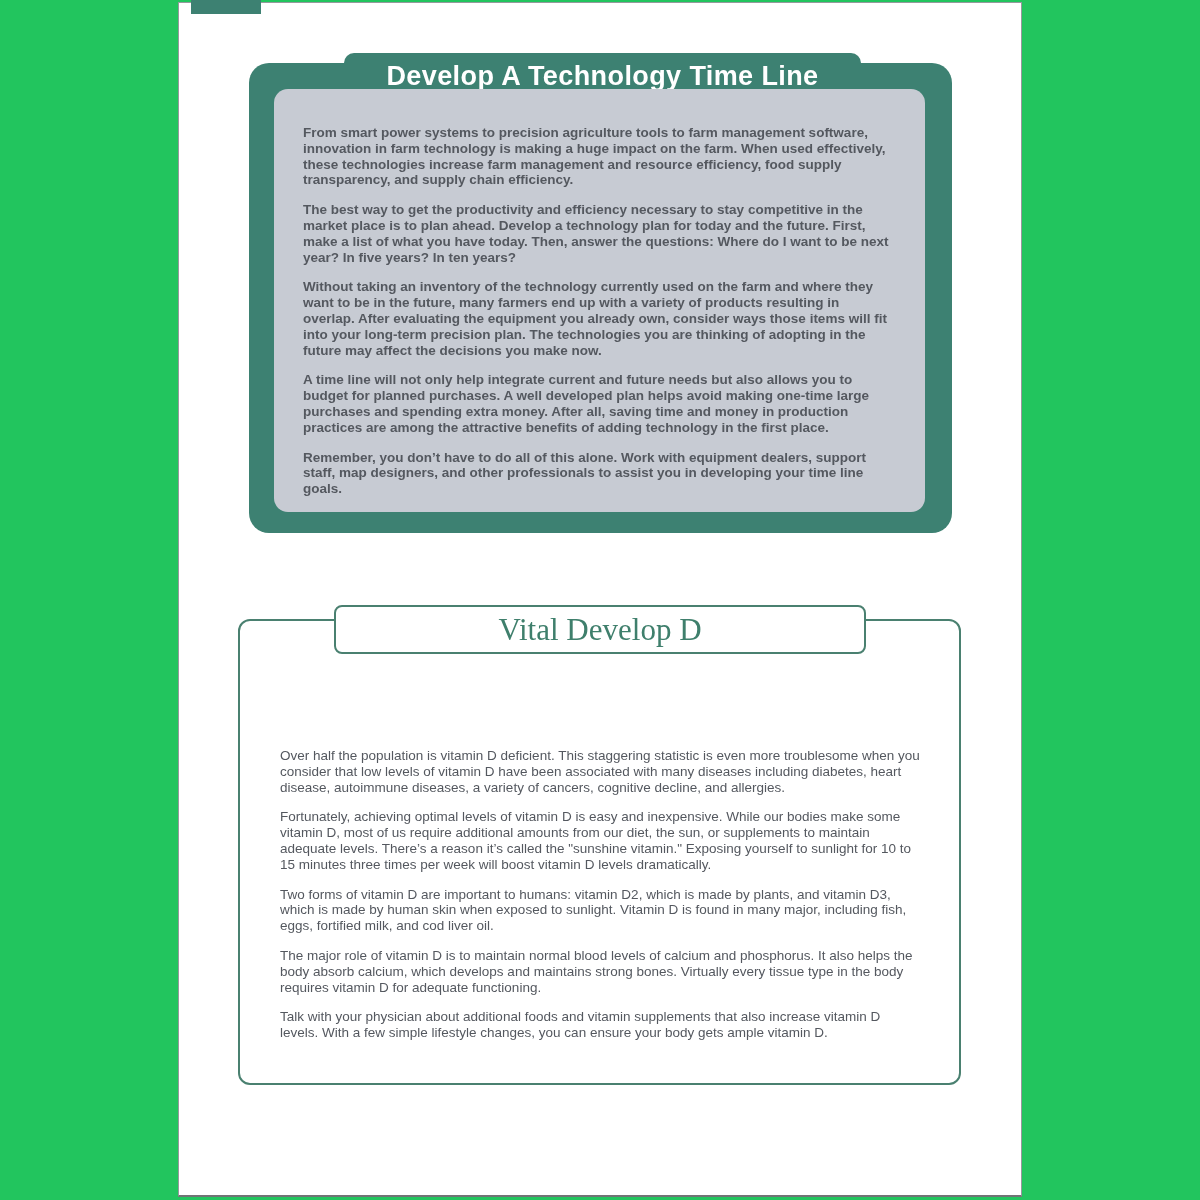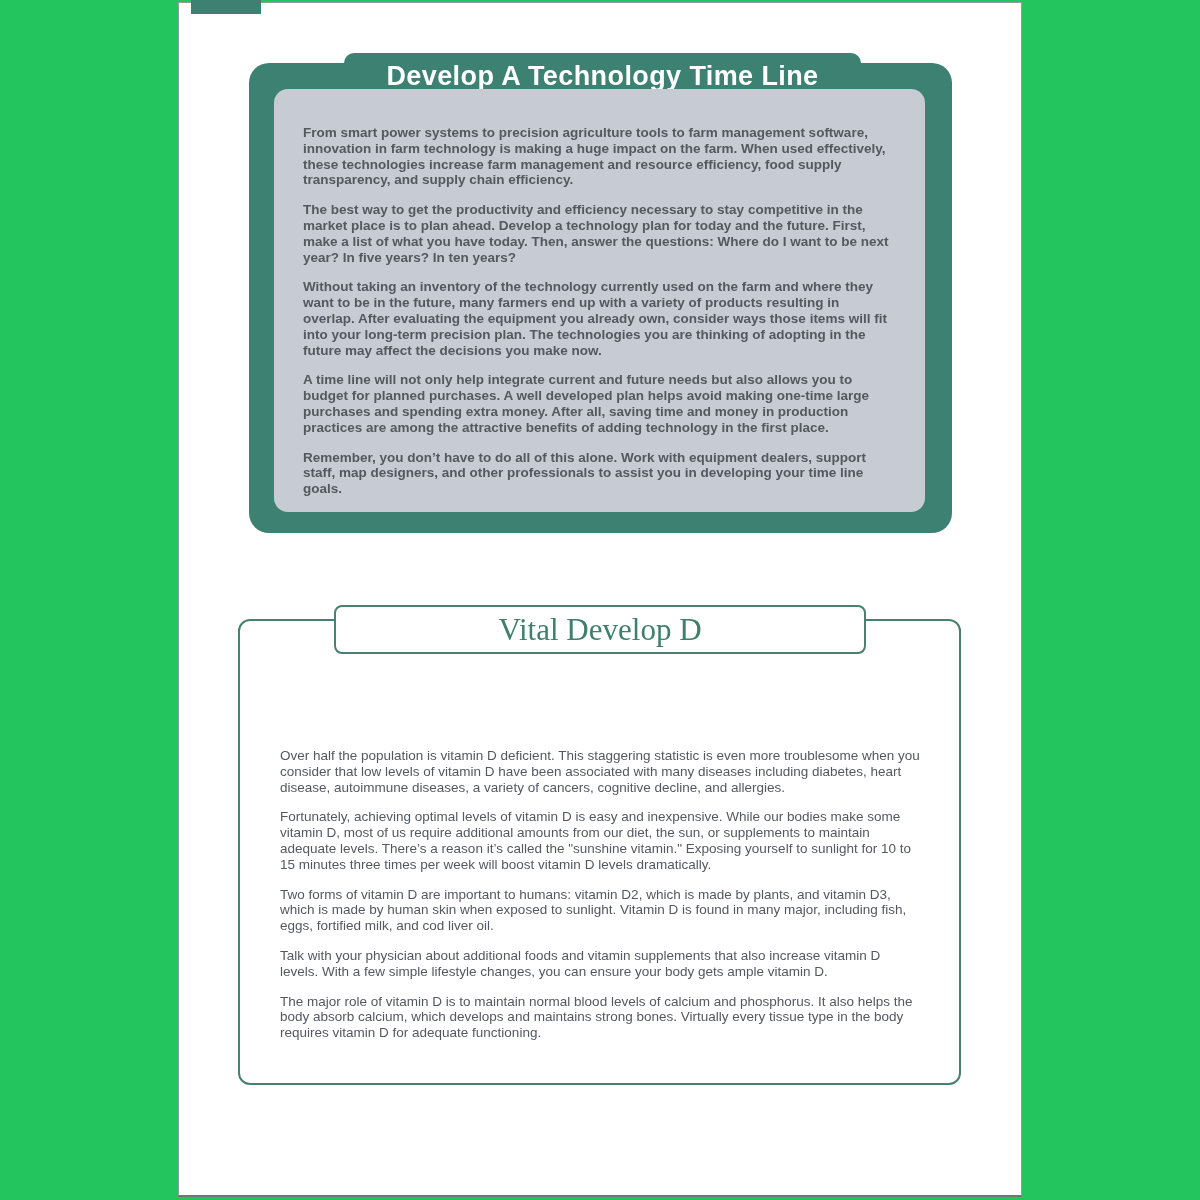--- a/index.html
+++ b/index.html
@@ -143,19 +143,19 @@
     </section>
 
     <section class="vitamin-box">
       <div class="vitamin-title-box">
         <span class="vitamin-title">Vital Develop D</span>
       </div>
       <div class="vitamin-body">
         <p>Over half the population is vitamin D deficient. This staggering statistic is even more troublesome when you consider that low levels of vitamin D have been associated with many diseases including diabetes, heart disease, autoimmune diseases, a variety of cancers, cognitive decline, and allergies.</p>
         <p>Fortunately, achieving optimal levels of vitamin D is easy and inexpensive. While our bodies make some vitamin D, most of us require additional amounts from our diet, the sun, or supplements to maintain adequate levels. There’s a reason it’s called the "sunshine vitamin." Exposing yourself to sunlight for 10 to 15 minutes three times per week will boost vitamin D levels dramatically.</p>
         <p>Two forms of vitamin D are important to humans: vitamin D2, which is made by plants, and vitamin D3, which is made by human skin when exposed to sunlight. Vitamin D is found in many major, including fish, eggs, fortified milk, and cod liver oil.</p>
+        <p>The major role of vitamin D is to maintain normal blood levels of calcium and phosphorus. It also helps the body absorb calcium, which develops and maintains strong bones. Virtually every tissue type in the body requires vitamin D for adequate functioning.</p>
         <p>Talk with your physician about additional foods and vitamin supplements that also increase vitamin D levels. With a few simple lifestyle changes, you can ensure your body gets ample vitamin D.</p>
-        <p>The major role of vitamin D is to maintain normal blood levels of calcium and phosphorus. It also helps the body absorb calcium, which develops and maintains strong bones. Virtually every tissue type in the body requires vitamin D for adequate functioning.</p>
       </div>
     </section>
 
   </div>
 </div>
 
 </body></html>

